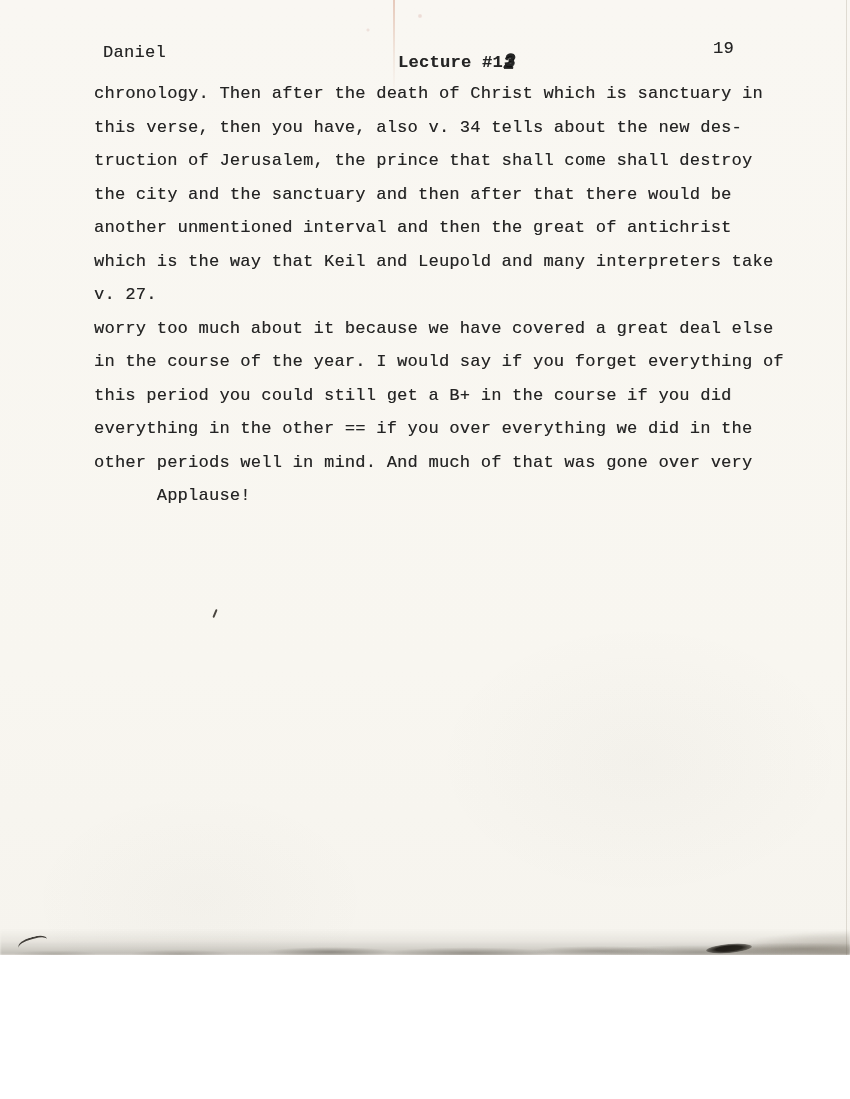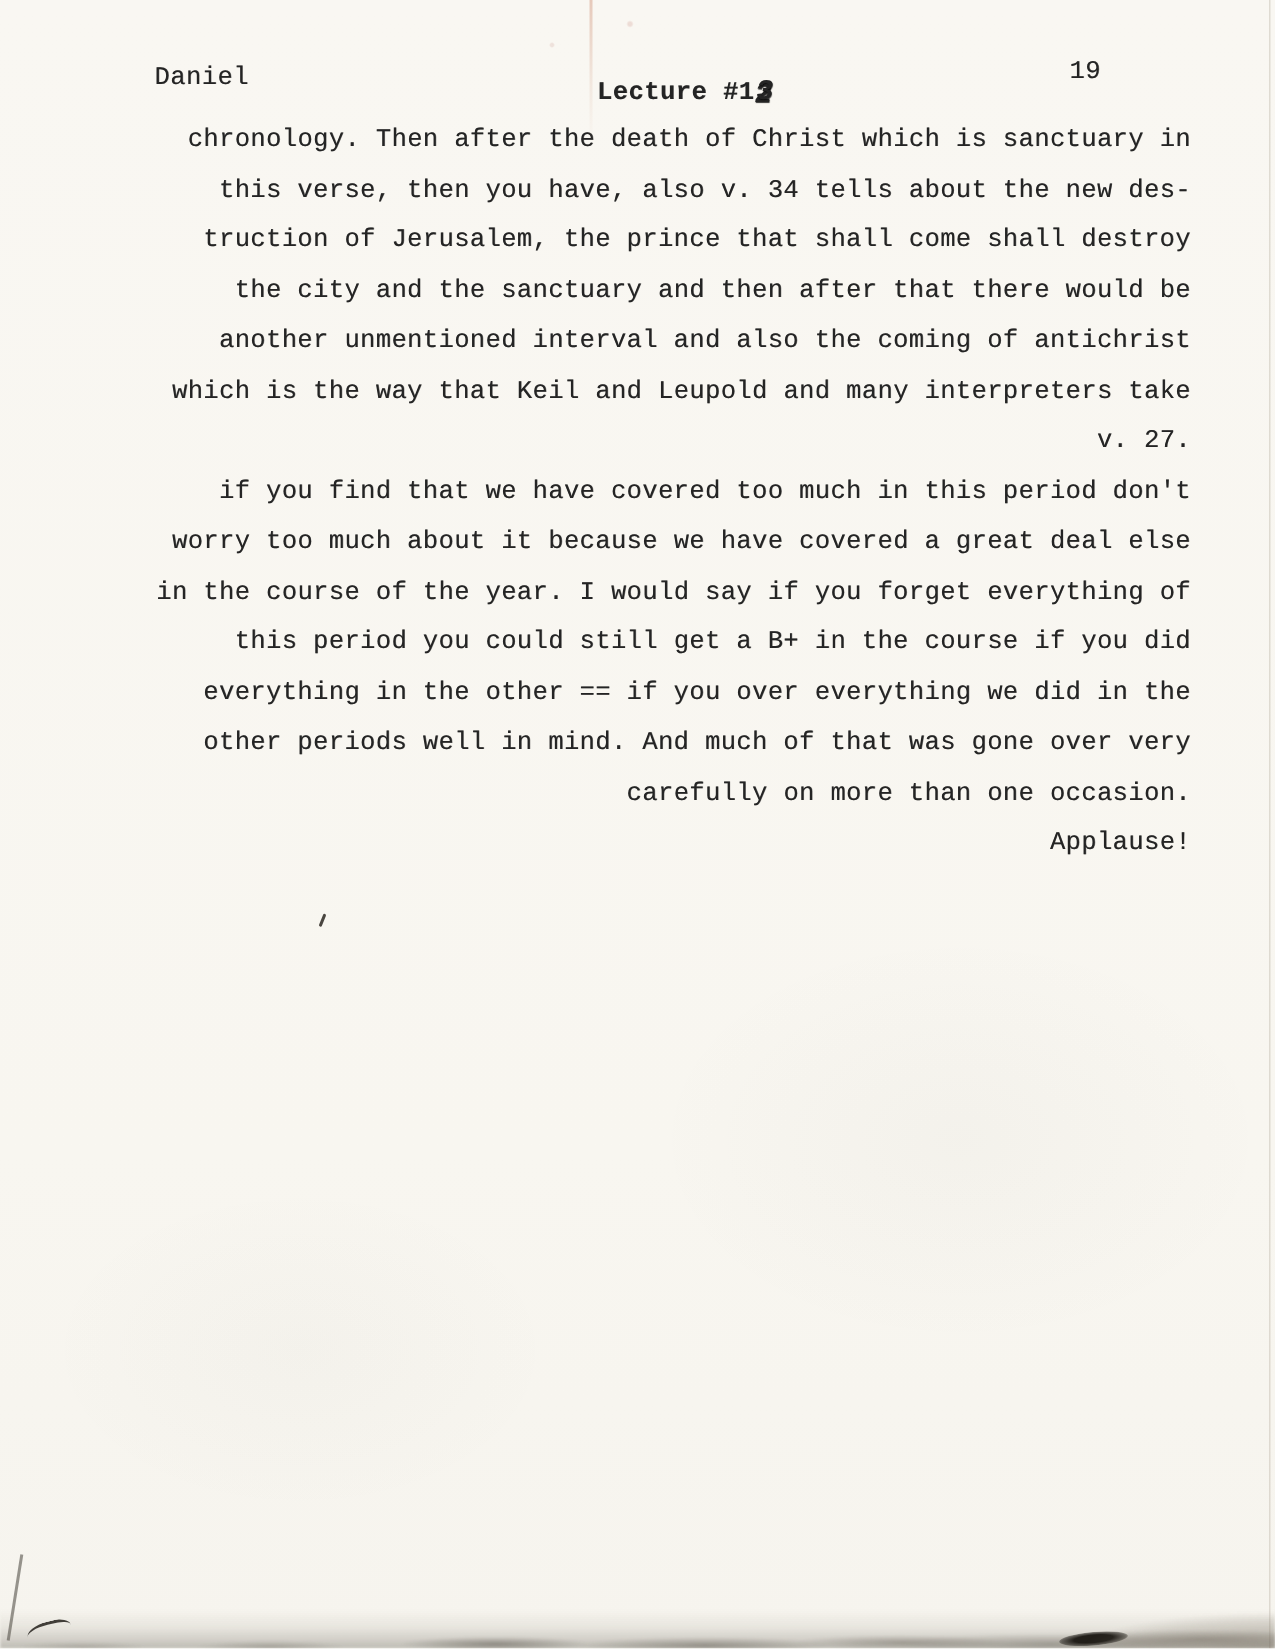--- a/index.html
+++ b/index.html
@@ -3,32 +3,31 @@
 <meta charset="utf-8">
 <style>
   html, body {
     margin: 0;
     padding: 0;
     background: #ffffff;
   }
   .page {
     position: relative;
     width: 850px;
-    height: 1099px;
+    height: 955px;
     overflow: hidden;
     background-color: #f8f6f1;
     background-image:
       radial-gradient(circle at 420px 16px, rgba(210,160,150,0.30) 0px 1.2px, transparent 2.5px),
       radial-gradient(circle at 368px 30px, rgba(200,150,140,0.22) 0px 1px, transparent 2px),
       radial-gradient(ellipse 300px 200px at 640px 760px, rgba(60,55,45,0.025), transparent 70%),
       radial-gradient(ellipse 250px 160px at 200px 900px, rgba(60,55,45,0.02), transparent 70%),
       linear-gradient(180deg, #f9f7f2 0%, #f8f6f0 70%, #f6f4ee 100%);
     font-family: "Liberation Mono", "DejaVu Sans Mono", monospace;
     color: #242424;
-    text-align: right;
   }
 
   
   .hdr {
     position: absolute;
     font-size: 17px;
     line-height: 1;
     letter-spacing: 0.3px;
     white-space: pre;
     text-shadow: 0.3px 0.3px 0.4px rgba(30,30,30,0.45);
@@ -179,30 +178,28 @@
     <span>Lecture #1</span><span class="overstrike"><span class="digit digit-under">2</span><span class="digit digit-over">3</span></span>
   </div>
 
   <div class="hdr hdr-page">19</div>
 
   <div class="body-text">
       <div class="line">chronology. Then after the death of Christ which is sanctuary in</div>
       <div class="line">this verse, then you have, also v. 34 tells about the new des-</div>
       <div class="line">truction of Jerusalem, the prince that shall come shall destroy</div>
       <div class="line">the city and the sanctuary and then after that there would be</div>
-      <div class="line">another unmentioned interval and also the coming of antichrist</div>
+      <div class="line">another unmentioned interval and then the great of antichrist</div>
       <div class="line">which is the way that Keil and Leupold and many interpreters take</div>
       <div class="line">v. 27.</div>
-      <div class="line">if you find that we have covered too much in this period don't</div>
       <div class="line">worry too much about it because we have covered a great deal else</div>
       <div class="line">in the course of the year. I would say if you forget everything of</div>
       <div class="line">this period you could still get a B+ in the course if you did</div>
       <div class="line">everything in the other == if you over everything we did in the</div>
       <div class="line">other periods well in mind. And much of that was gone over very</div>
-      <div class="line">carefully on more than one occasion.</div>
       <div class="line">      Applause!</div>
     </div>
 
   <div class="paper-crease"></div>
   <div class="right-edge-line"></div>
   <div class="stray-mark"></div>
   <div class="scan-hairline"></div>
   <div class="scan-edge-haze"></div>
   <div class="scan-edge-mottle"></div>
   <div class="scan-edge-blob"></div>

